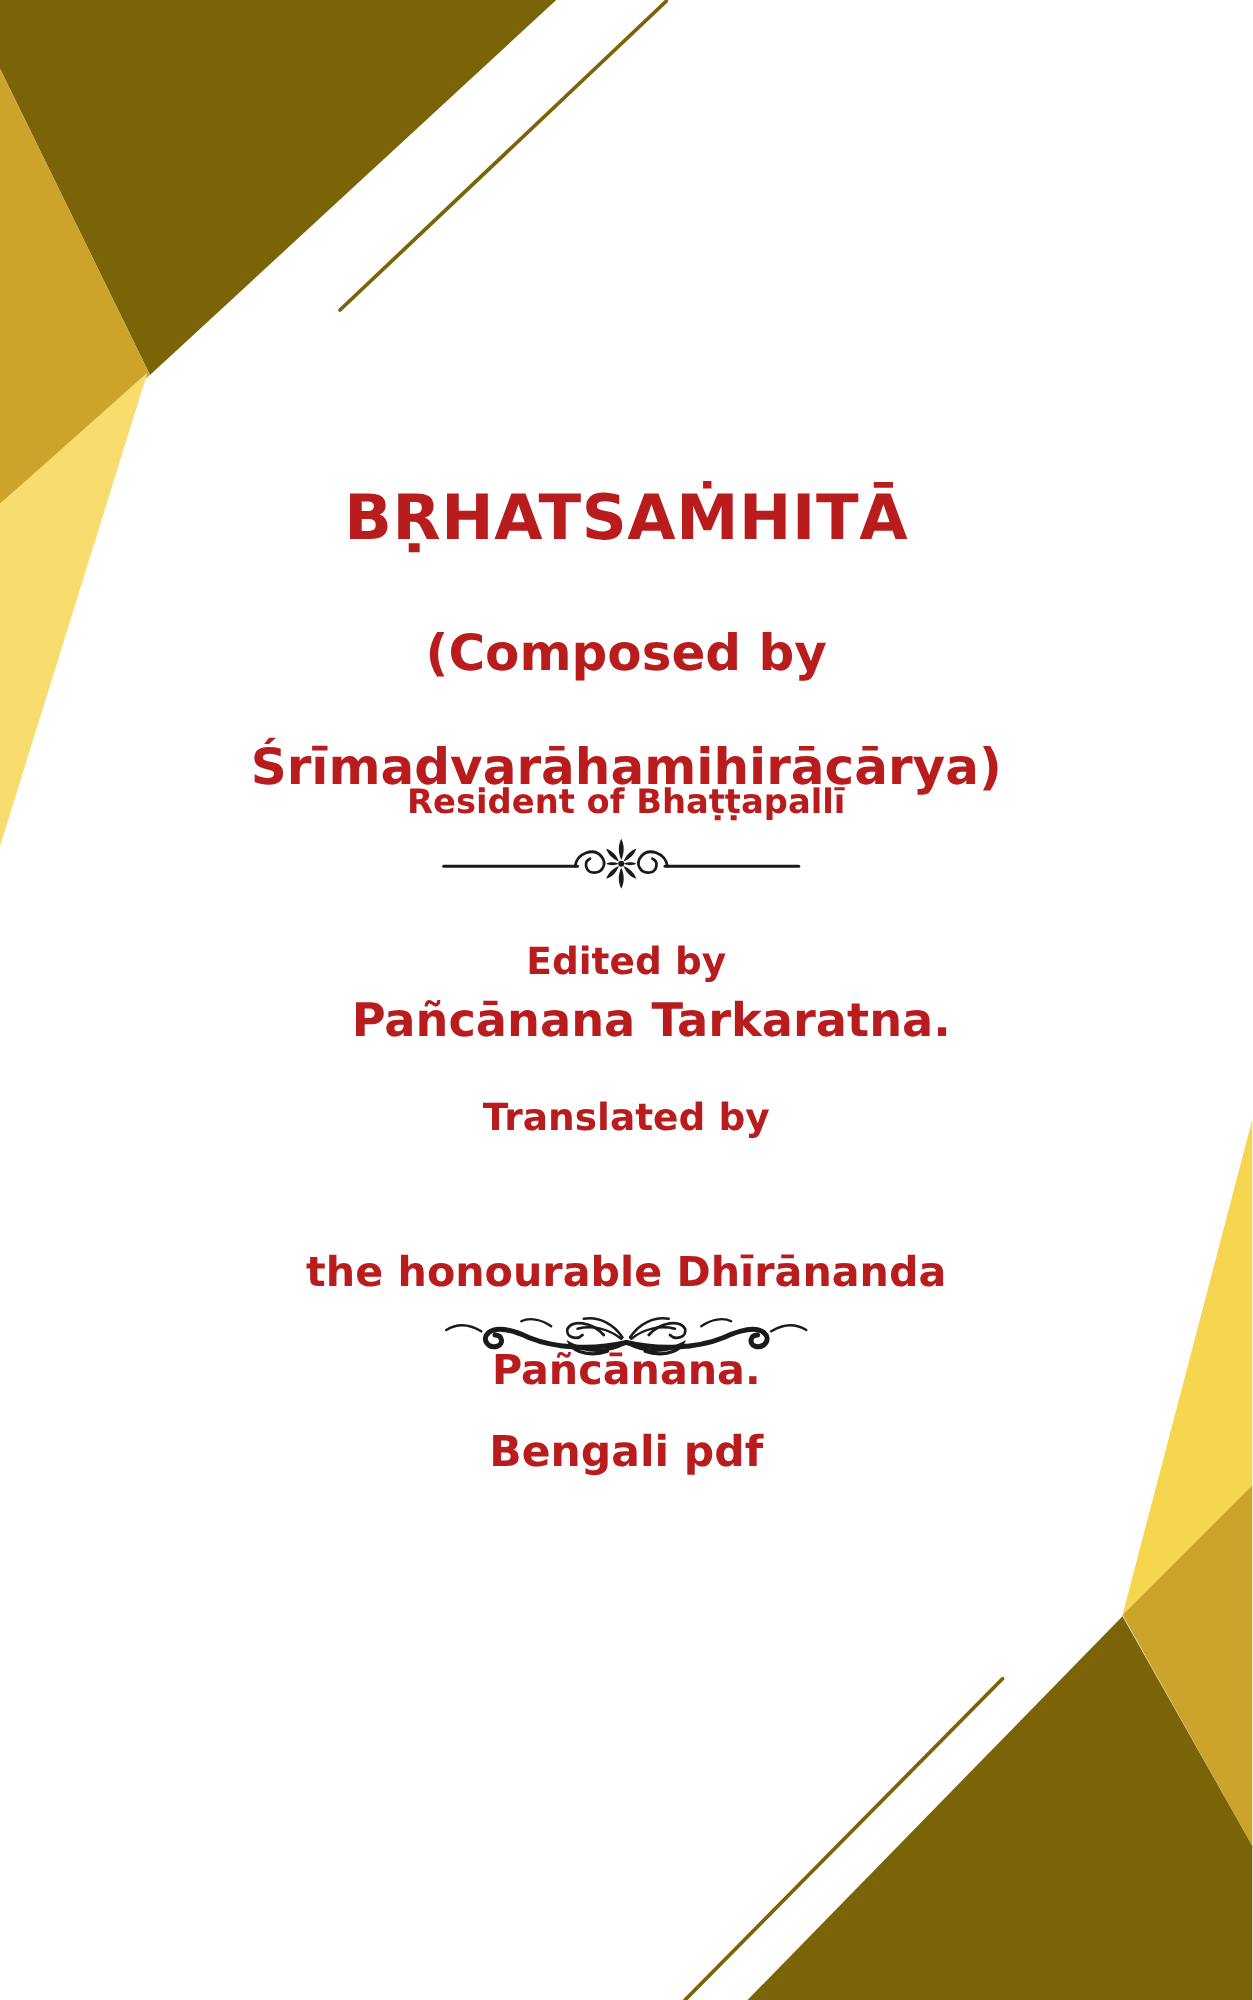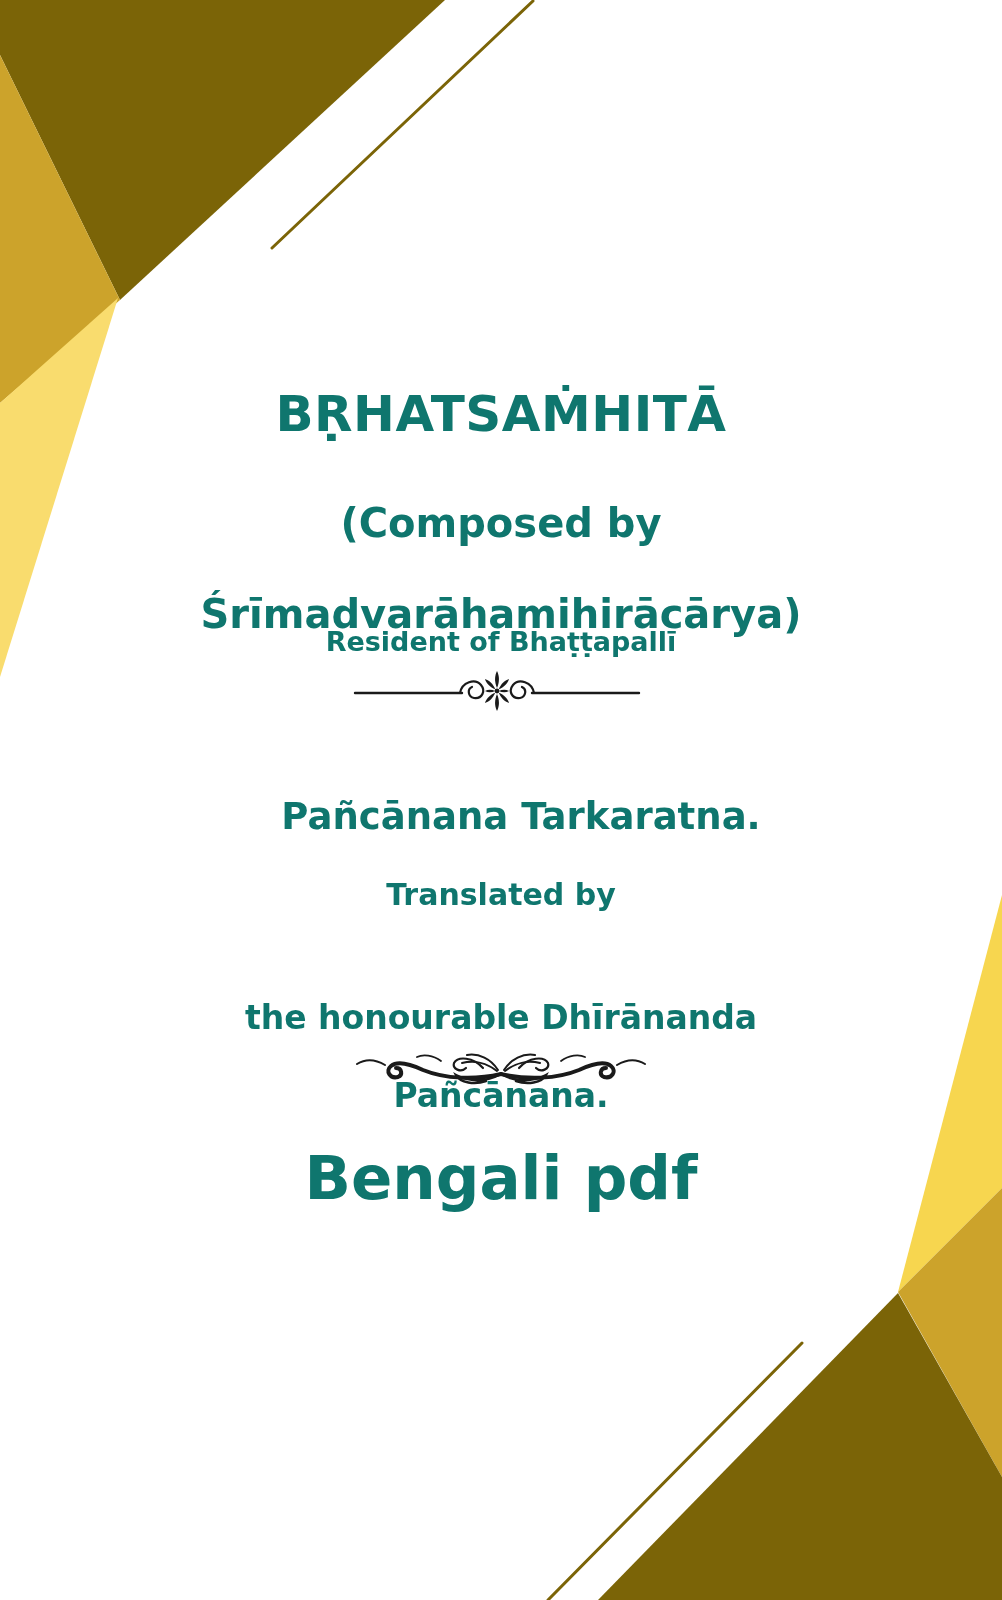--- a/index.html
+++ b/index.html
@@ -16,32 +16,32 @@
     background: #ffffff;
   }
   .bg {
     position: absolute; left: 0; top: 0;
     width: 1002px; height: 1600px;
     display: block;
   }
   .txt {
     position: absolute; left: 0; right: 0;
     text-align: center;
-    color: #0f766e;
+    color: #b91c1c;
     font-weight: 700;
     white-space: pre-line;
   }
   .title      { top: 385px;  font-size: 50px; letter-spacing: 0.5px; }
   .subtitle   { top: 456px;  font-size: 40px; line-height: 1.13; }
   .residence  { top: 626px;  font-size: 27px; }
   .edited-by  { top: 752px;  font-size: 30px; }
   .editor     { top: 795px;  font-size: 37px; margin-left: 40px; }
   .translated { top: 877px;  font-size: 30px; }
   .translator { top: 960px;  font-size: 33px; line-height: 1.18; }
-  .format     { top: 1142px; font-size: 61px; }
+  .format     { top: 1142px; font-size: 34px; }
   .ornament {
     position: absolute;
     display: block;
   }
   .fleuron  { left: 352px; top: 669px;  width: 290px; height: 46px; }
   .flourish { left: 351px; top: 1044px; width: 300px; height: 46px; }
   .ornament path.ln { fill: none; stroke-linecap: round; }
 </style>
 </head>
 <body>
@@ -85,20 +85,21 @@
       <path transform="rotate(180)" d="M0,-3 C2.6,-9 2.6,-15 0,-20 C-2.6,-15 -2.6,-9 0,-3 Z"></path>
       <path transform="rotate(45) scale(0.85)" d="M0,-3 C2.6,-9 2.6,-15 0,-20 C-2.6,-15 -2.6,-9 0,-3 Z"></path>
       <path transform="rotate(135) scale(0.85)" d="M0,-3 C2.6,-9 2.6,-15 0,-20 C-2.6,-15 -2.6,-9 0,-3 Z"></path>
       <path transform="rotate(225) scale(0.85)" d="M0,-3 C2.6,-9 2.6,-15 0,-20 C-2.6,-15 -2.6,-9 0,-3 Z"></path>
       <path transform="rotate(315) scale(0.85)" d="M0,-3 C2.6,-9 2.6,-15 0,-20 C-2.6,-15 -2.6,-9 0,-3 Z"></path>
       <path transform="rotate(90) scale(0.6)" d="M0,-3 C2.6,-9 2.6,-15 0,-20 C-2.6,-15 -2.6,-9 0,-3 Z"></path>
       <path transform="rotate(270) scale(0.6)" d="M0,-3 C2.6,-9 2.6,-15 0,-20 C-2.6,-15 -2.6,-9 0,-3 Z"></path>
     </g>
   </svg>
 
+  <div class="txt edited-by">Edited by</div>
 
   <div class="txt editor">Pañcānana Tarkaratna.</div>
 
   <div class="txt translated">Translated by</div>
 
   <div class="txt translator">
     <div>the honourable Dhīrānanda</div>
     <div>Pañcānana.</div>
   </div>
 

